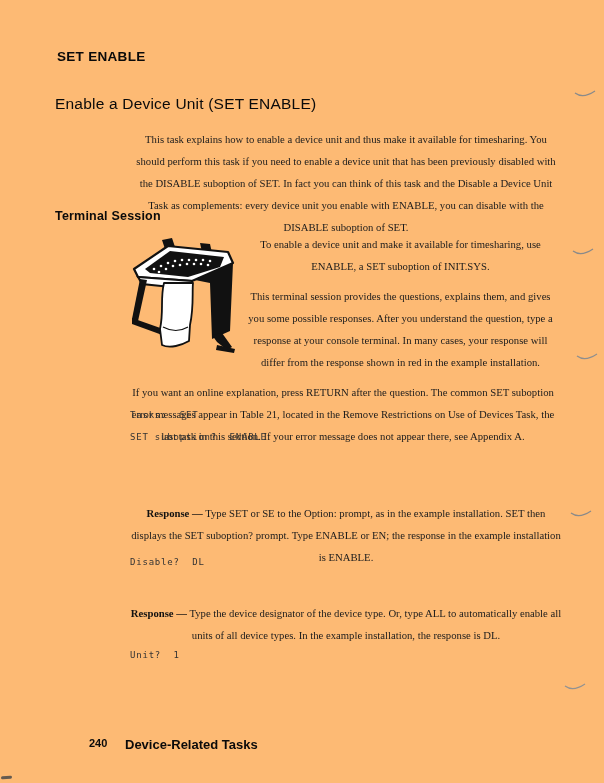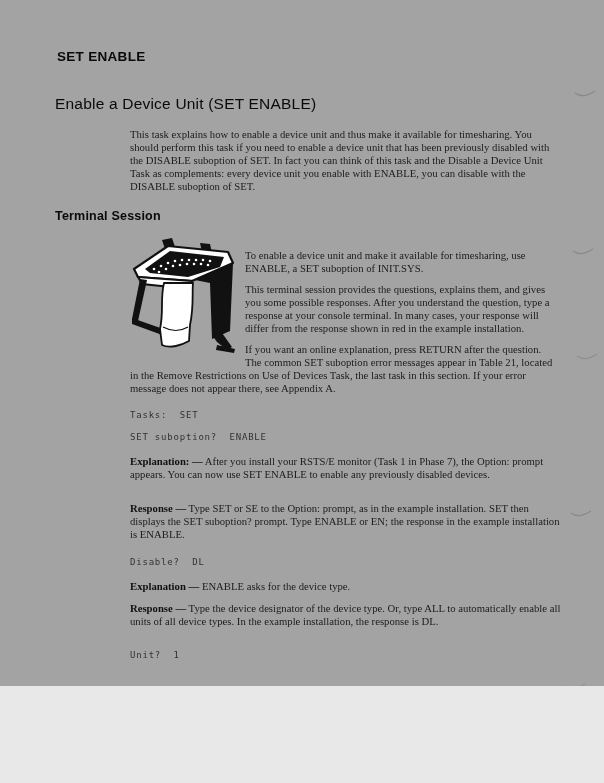--- a/index.html
+++ b/index.html
@@ -1,52 +1,52 @@
 <!DOCTYPE html>
 <html><head>
 <meta charset="utf-8">
 <style>
   html,body { margin:0; padding:0; background:#e8e8e8; }
   .page {
     position:relative;
-    width:604px; height:686px;
+    width:604px; height:783px;
     margin:0 auto;
-    background:#a3a3a3;
+    background:#fdba74;
     overflow:hidden;
     font-family:"Liberation Serif", serif;
     color:#1c1c1c;
   }
   .abs { position:absolute; }
   .running-head {
     top:49px; left:57px;
     font-family:"Liberation Sans", sans-serif;
     font-weight:700; font-size:13.5px; letter-spacing:0.3px;
     color:#0a0a0a;
   }
   .page-title {
     top:95px; left:55px;
     font-family:"Liberation Sans", sans-serif;
     font-weight:400; font-size:15.5px; letter-spacing:0.2px;
     color:#0a0a0a;
   }
   .para {
-    font-size:10.7px; line-height:13px;
-    text-align:left;
+    font-size:10.7px; line-height:22px;
+    text-align:center;
   }
   .intro { top:128px; left:130px; width:432px; }
   .ts-heading {
     top:209px; left:55px;
     font-family:"Liberation Sans", sans-serif;
     font-weight:700; font-size:12.5px; letter-spacing:0.2px;
     color:#0a0a0a;
     text-align:right;
   }
   .ts-block { top:231px; left:130px; width:426px; }
   .ts-block p { margin:0 0 8px 0; }
-  .ts-block p:first-of-type { margin-top:18px; }
+  .ts-block p:first-of-type { margin-top:2px; }
   .terminal-fig {
     float:left;
     width:105px; height:118px;
     margin:6px 8px 2px 2px;
     margin-left:2px;
   }
   .console-line {
     left:130px;
     font-family:"DejaVu Sans Mono", monospace;
     font-size:9px; letter-spacing:0.8px;
@@ -129,36 +129,28 @@
       <path d="M31,90 Q44,97 56,90" fill="none" stroke="#111" stroke-width="1.2"></path>
     </svg>
     <p>To enable a device unit and make it available for timesharing, use ENABLE, a SET suboption of INIT.SYS.</p>
     <p>This terminal session provides the questions, explains them, and gives you some possible responses. After you understand the question, type a response at your console terminal. In many cases, your response will differ from the response shown in red in the example installation.</p>
     <p>If you want an online explanation, press RETURN after the question. The common SET suboption error messages appear in Table 21, located in the Remove Restrictions on Use of Devices Task, the last task in this section. If your error message does not appear there, see Appendix A.</p>
   </div>
 
   <div class="abs console-line" style="top:410px">Tasks:  SET</div>
   <div class="abs console-line" style="top:432px">SET suboption?  ENABLE</div>
 
-  <div class="abs para exp-para" style="top:455px">
-    <strong>Explanation: —</strong>
-    <span>After you install your RSTS/E monitor (Task 1 in Phase 7), the Option: prompt appears. You can now use SET ENABLE to enable any previously disabled devices.</span>
-  </div>
 
   <div class="abs para exp-para" style="top:502px">
     <strong>Response —</strong>
     <span>Type SET or SE to the Option: prompt, as in the example installation. SET then displays the SET suboption? prompt. Type ENABLE or EN; the response in the example installation is ENABLE.</span>
   </div>
 
   <div class="abs console-line" style="top:557px">Disable?  DL</div>
 
-  <div class="abs para exp-para" style="top:580px">
-    <strong>Explanation —</strong>
-    <span>ENABLE asks for the device type.</span>
-  </div>
 
   <div class="abs para exp-para" style="top:602px">
     <strong>Response —</strong>
     <span>Type the device designator of the device type. Or, type ALL to automatically enable all units of all device types. In the example installation, the response is DL.</span>
   </div>
 
   <div class="abs console-line" style="top:650px">Unit?  1</div>
 
   <div class="abs footer-num">240</div>
   <div class="abs footer-label">Device-Related Tasks</div>

